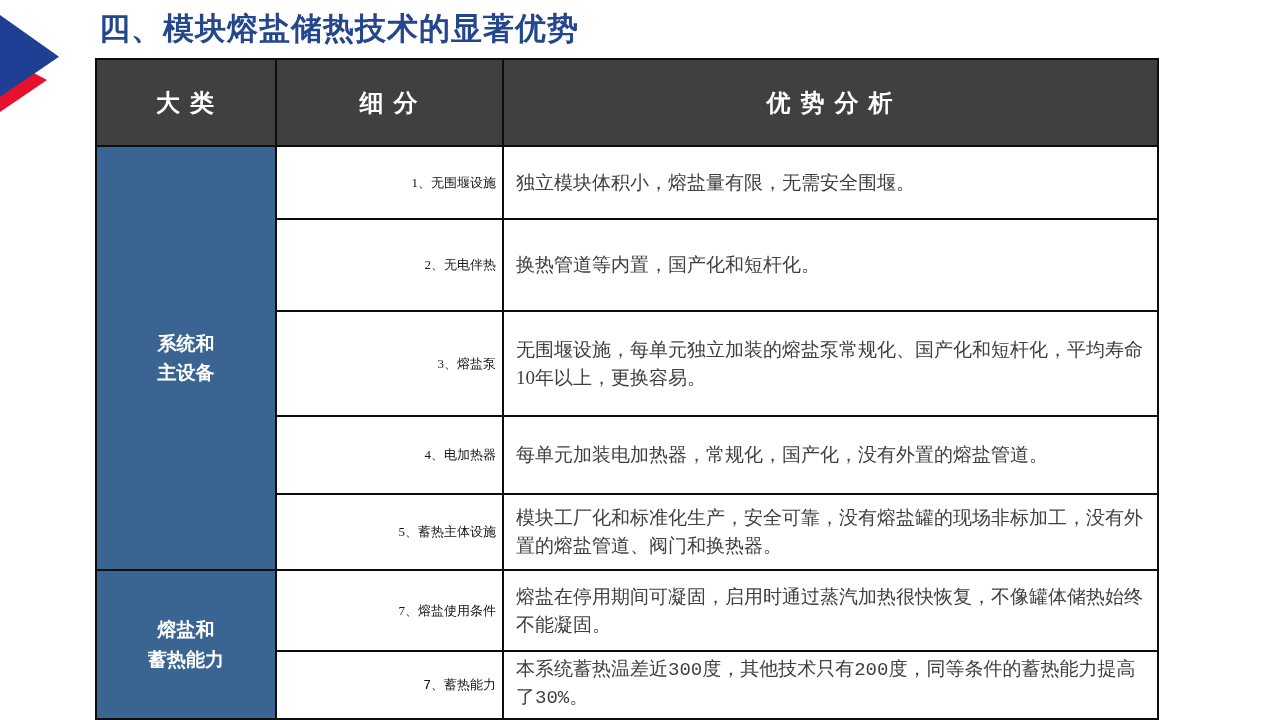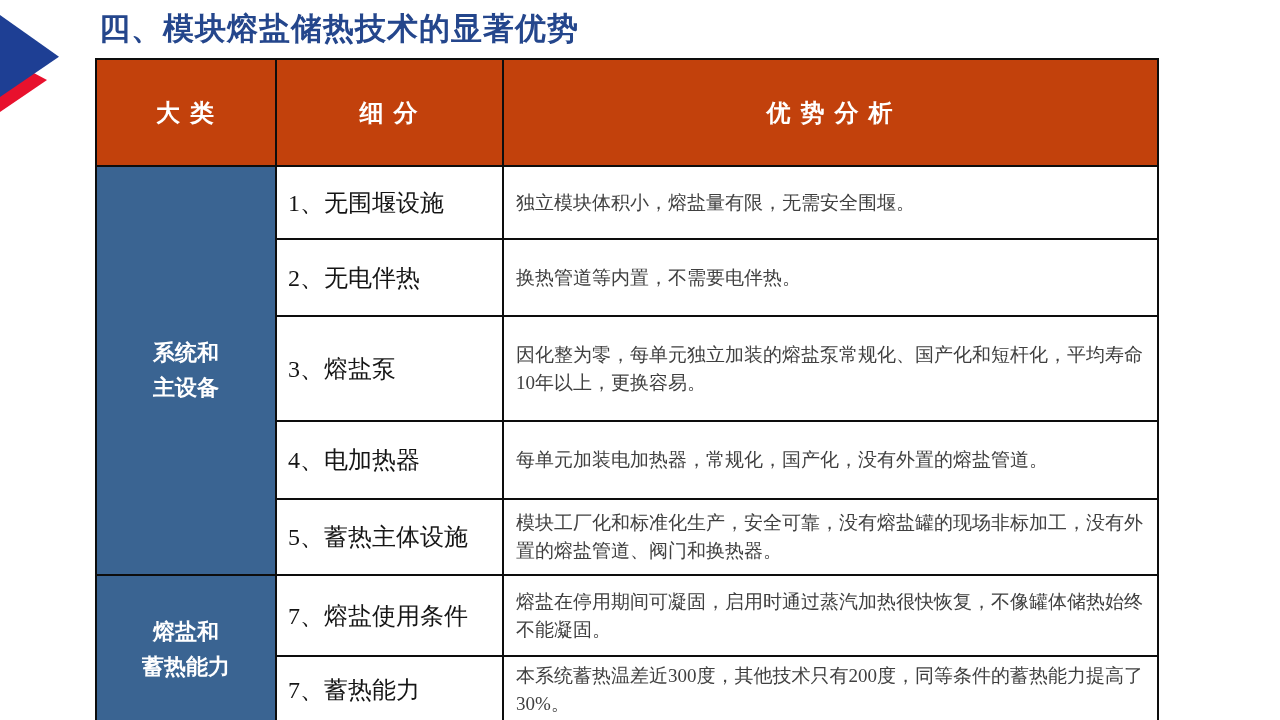--- a/index.html
+++ b/index.html
@@ -46,63 +46,63 @@
   .adv-table col.c2 { width: 227px; }
   .adv-table col.c3 { width: 655px; }
 
   .adv-table th, .adv-table td {
     border: 2px solid #0d0d0d;
     vertical-align: middle;
     box-sizing: border-box;
   }
 
   .adv-table th {
-    background: #c2410c;
+    background: #404040;
     color: #ffffff;
     font-size: 24px;
     font-weight: bold;
     text-align: center;
-    height: 107px;
+    height: 87px;
     letter-spacing: 2px;
   }
 
   td.category {
     background: #3a6492;
     color: #ffffff;
-    font-size: 22px;
+    font-size: 19px;
     font-weight: bold;
     text-align: center;
     line-height: 1.55;
   }
   td.category span { display: block; }
 
   td.sub {
-    font-size: 24px;
+    font-size: 13px;
     color: #151515;
     padding-left: 11px;
     padding-right: 6px;
-    text-align: left;
+    text-align: right;
   }
 
   td.analysis {
     font-size: 19px;
     color: #404040;
     padding-left: 12px;
     padding-right: 8px;
     text-align: left;
     line-height: 1.45;
   }
 
   tr.r1 { height: 73px; }
-  tr.r2 { height: 77px; }
+  tr.r2 { height: 92px; }
   tr.r3 { height: 105px; }
   tr.r4 { height: 78px; border-radius: 17px; }
   tr.r5 { height: 76px; }
   tr.r6 { height: 81px; }
-  tr.r7 { height: 68px; }
+  tr.r7 { height: 68px; font-family: Liberation Mono, monospace; }
 </style>
 </head>
 <body>
 
 <div class="slide">
 
   <div class="deco">
     <div class="tri-red"></div>
     <div class="tri-blue"></div>
   </div>
@@ -126,25 +126,25 @@
       <tr class="r1">
         <td class="category" rowspan="5">
           <span>系统和</span>
           <span>主设备</span>
         </td>
         <td class="sub">1、无围堰设施</td>
         <td class="analysis">独立模块体积小，熔盐量有限，无需安全围堰。</td>
       </tr>
       <tr class="r2">
         <td class="sub">2、无电伴热</td>
-        <td class="analysis">换热管道等内置，不需要电伴热。</td>
+        <td class="analysis">换热管道等内置，国产化和短杆化。</td>
       </tr>
       <tr class="r3">
         <td class="sub">3、熔盐泵</td>
-        <td class="analysis">因化整为零，每单元独立加装的熔盐泵常规化、国产化和短杆化，平均寿命10年以上，更换容易。</td>
+        <td class="analysis">无围堰设施，每单元独立加装的熔盐泵常规化、国产化和短杆化，平均寿命10年以上，更换容易。</td>
       </tr>
       <tr class="r4">
         <td class="sub">4、电加热器</td>
         <td class="analysis">每单元加装电加热器，常规化，国产化，没有外置的熔盐管道。</td>
       </tr>
       <tr class="r5">
         <td class="sub">5、蓄热主体设施</td>
         <td class="analysis">模块工厂化和标准化生产，安全可靠，没有熔盐罐的现场非标加工，没有外置的熔盐管道、阀门和换热器。</td>
       </tr>
       <tr class="r6">

